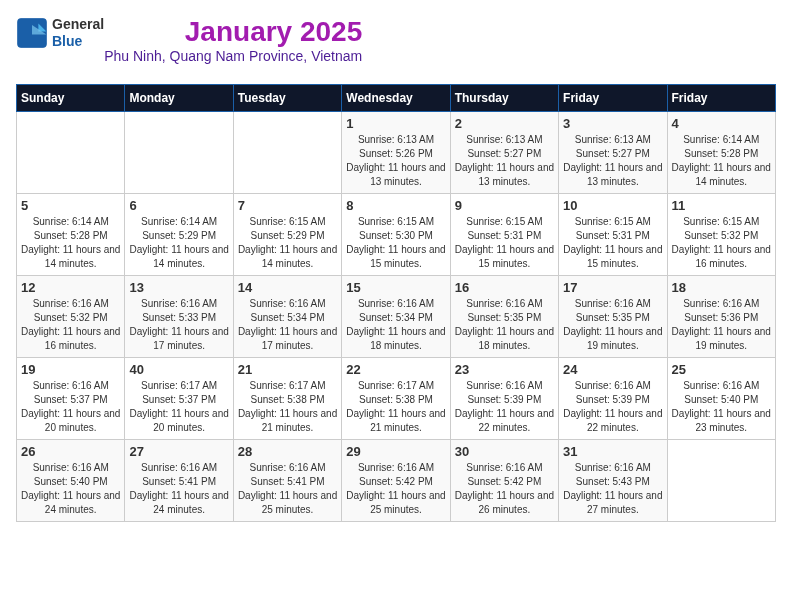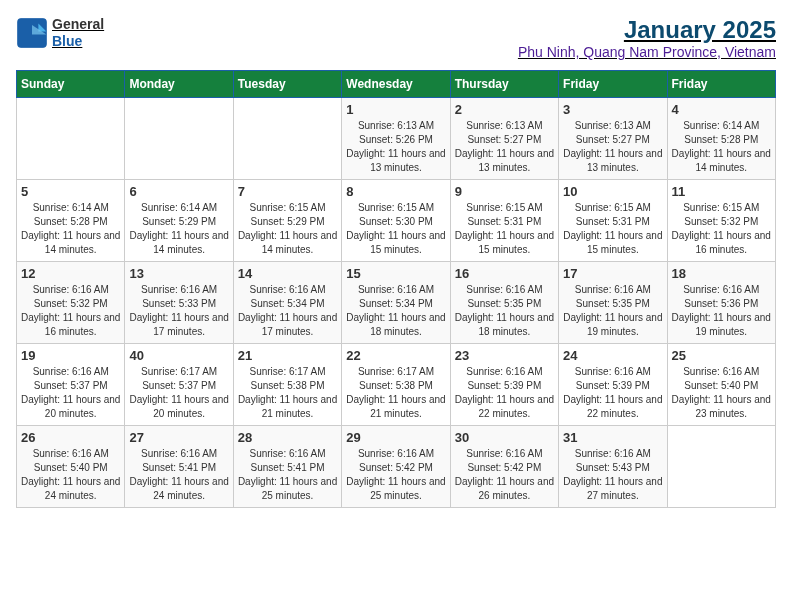--- a/index.html
+++ b/index.html
@@ -5,24 +5,23 @@
     * { box-sizing: border-box; margin: 0; padding: 0; }
     body {
       font-family: Arial, sans-serif;
       background: #fff;
       width: 792px;
       min-height: 612px;
       padding: 16px;
     }
     .header-area {
       display: flex;
-      justify-content: space-between;
+      justify-content: flex-start;
       align-items: flex-start;
-      margin-bottom: 10px;
-      text-decoration: underline;
+      margin-bottom: 20px;
     }
     .logo {
       display: flex;
       align-items: center;
       gap: 4px;
     }
     .logo-text {
       font-size: 14px;
       font-weight: bold;
       color: #333;
@@ -30,35 +29,35 @@
     }
     .logo-blue { color: #1a5fa8; }
     .logo-icon {
       width: 32px;
       height: 32px;
     }
     .title-area {
       text-align: right;
     }
     .month-title {
-      font-size: 24px;
+      font-size: 28px;
       font-weight: bold;
-      color: #0c4a6e;
+      color: #a21caf;
     }
     .location {
       font-size: 14px;
       color: #4c1d95;
     }
     table {
       width: 100%;
       border-collapse: collapse;
       font-size: 10.5px;
     }
     thead th {
-      background-color: #15803d;
+      background-color: #0f172a;
       color: #fff;
       padding: 6px 4px;
       text-align: left;
       font-size: 12px;
       border: 1px solid #1a5fa8;
     }
     tbody td {
       border: 1px solid #ccc;
       vertical-align: top;
       padding: 4px;

